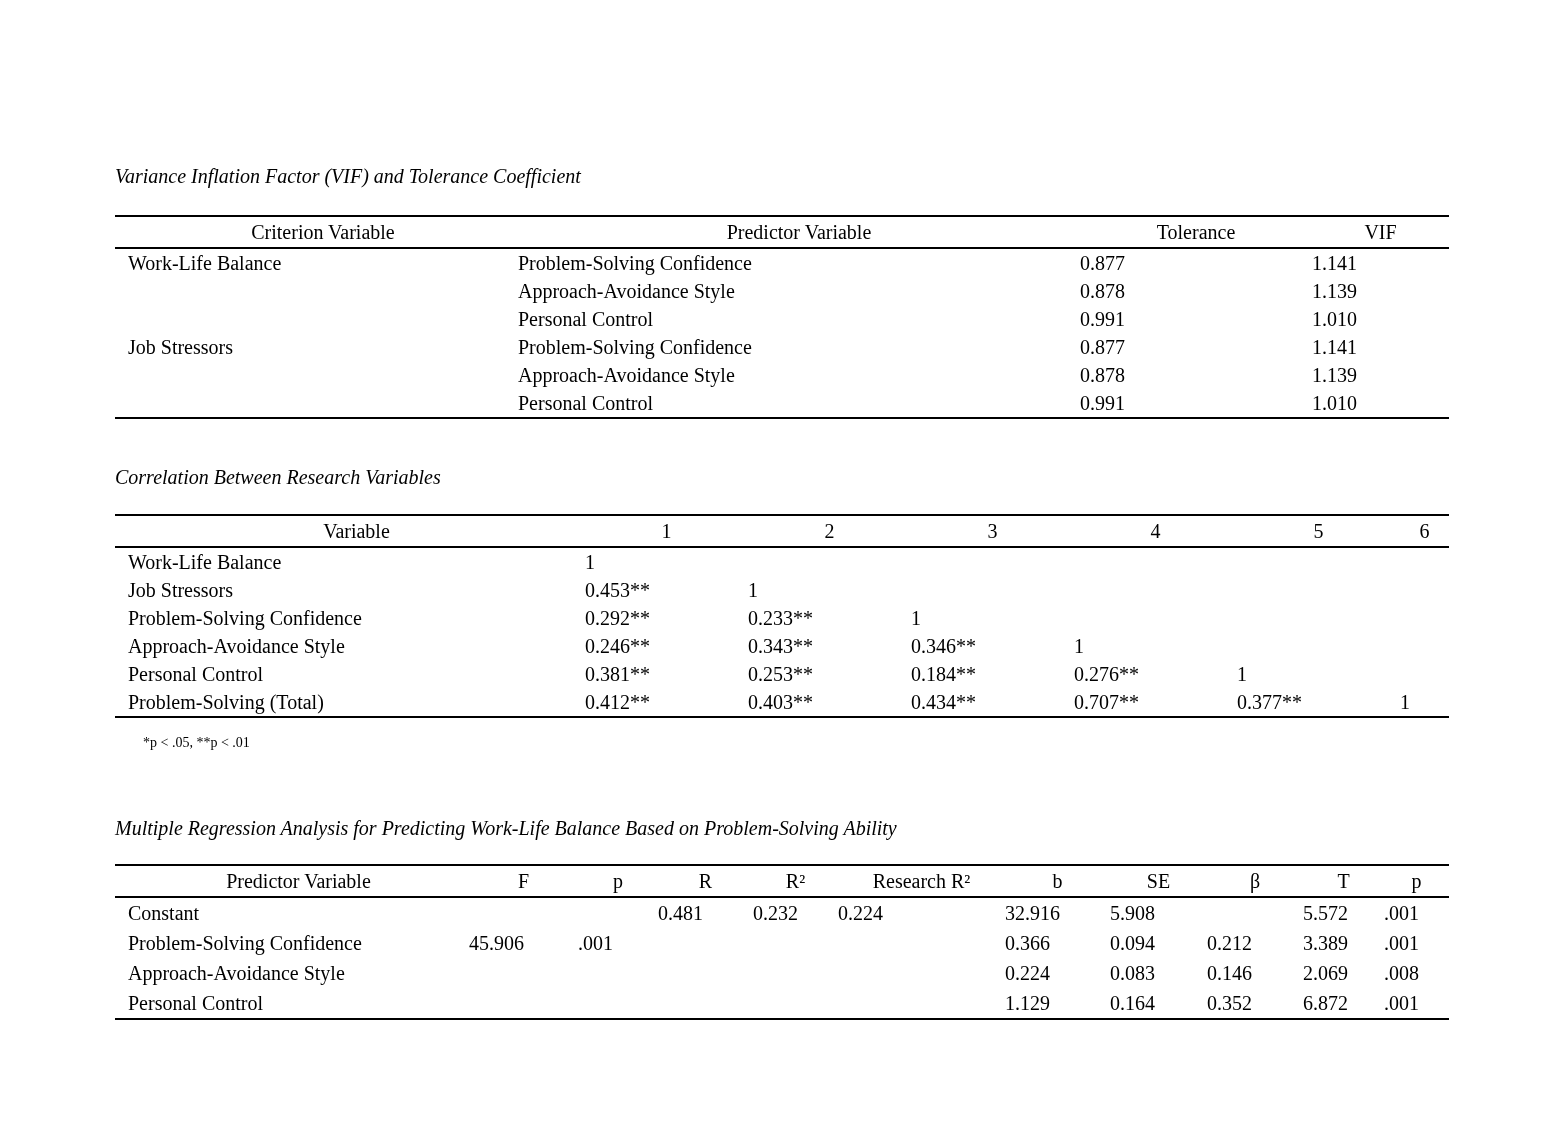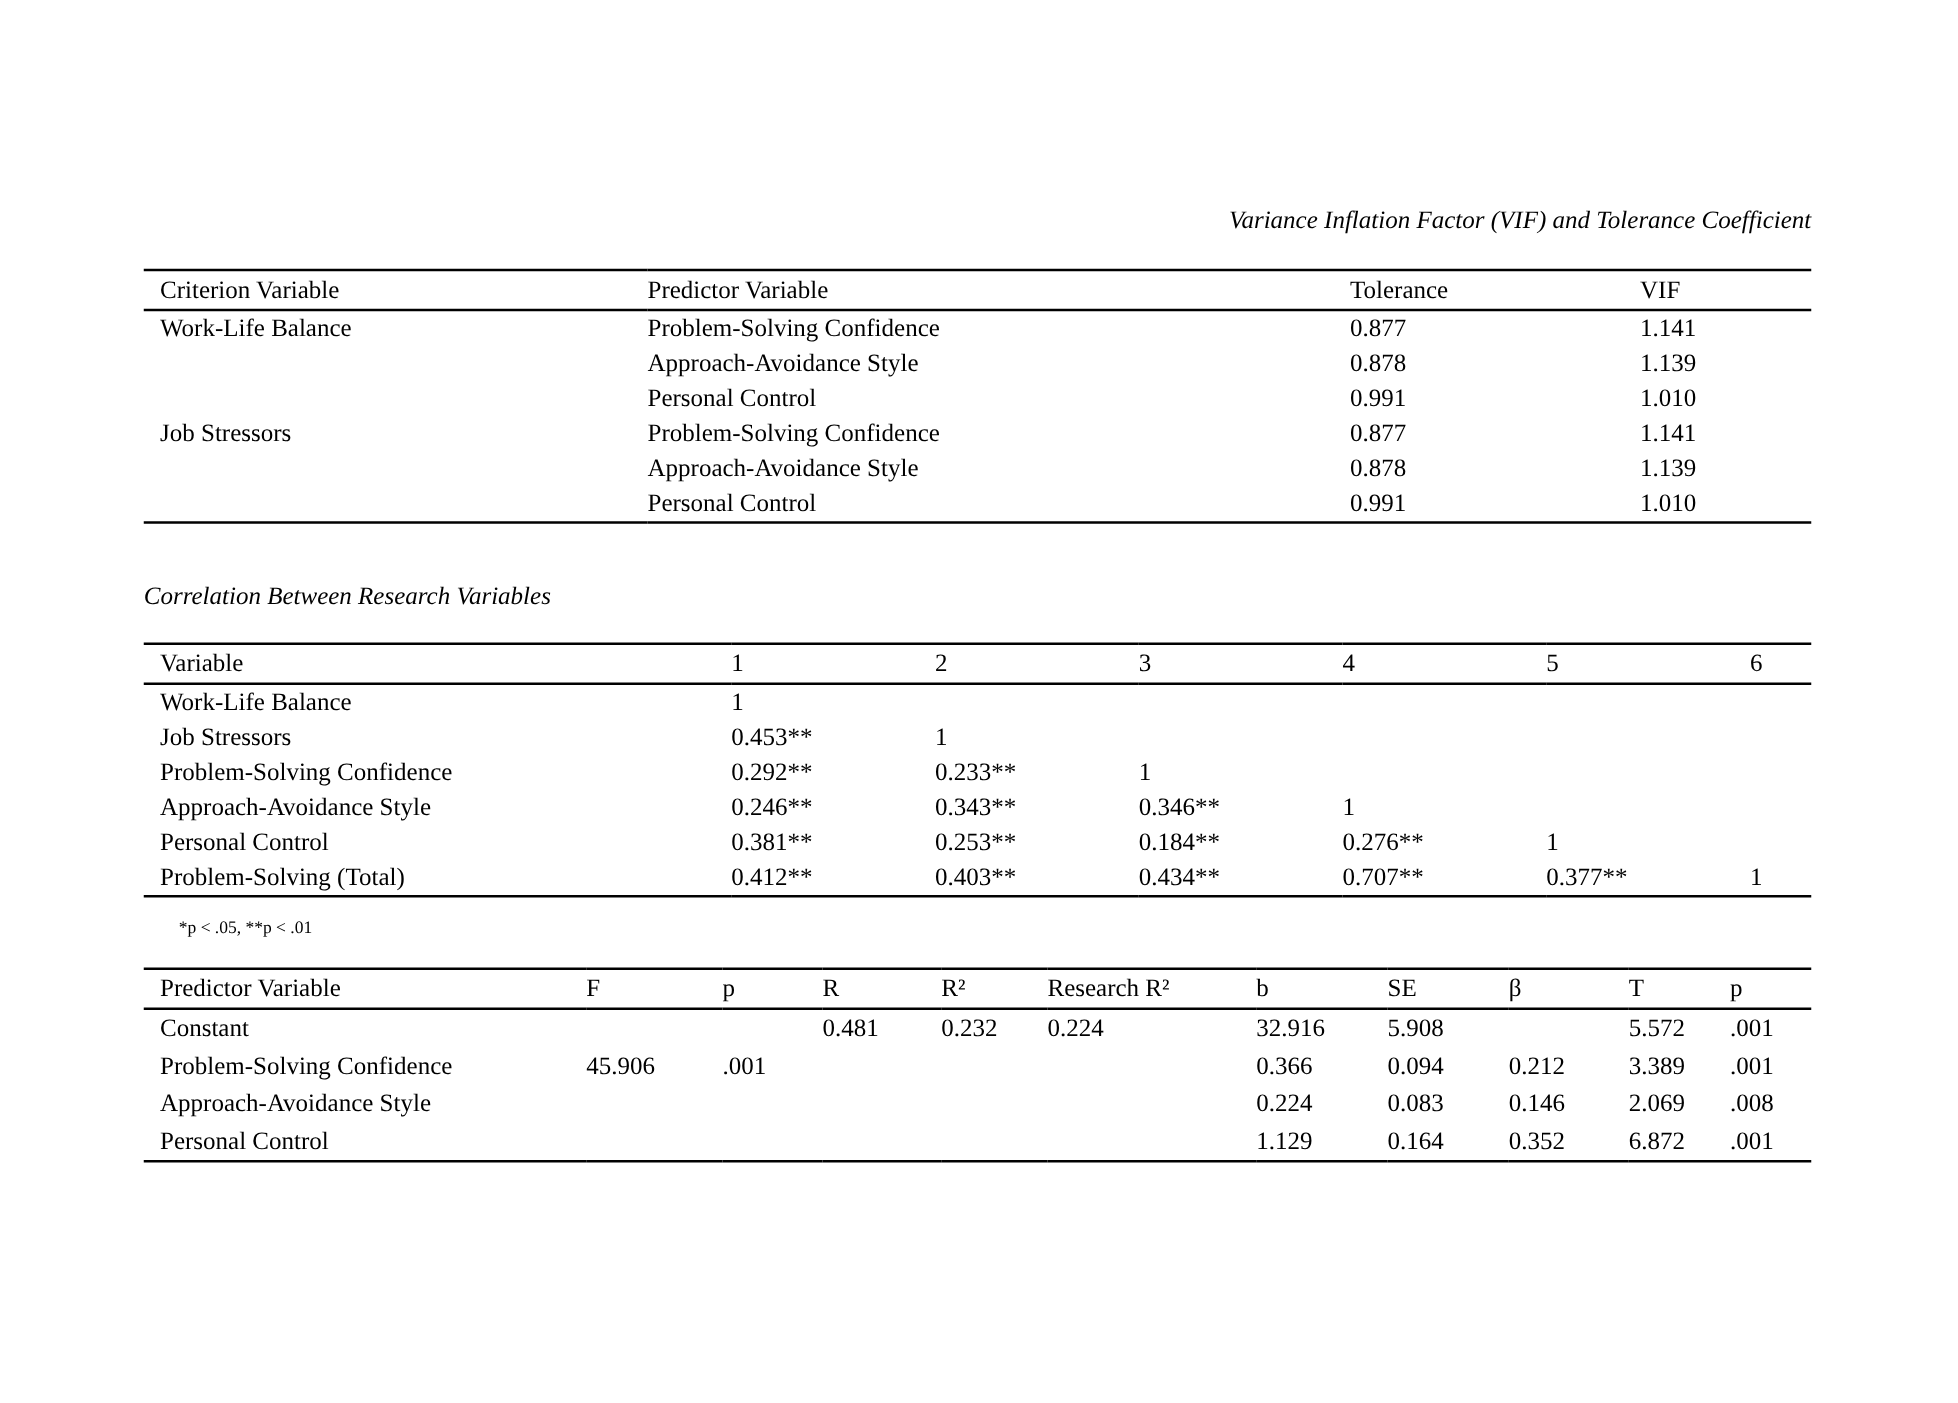--- a/index.html
+++ b/index.html
@@ -17,21 +17,21 @@
     width: 1334px;
   }
   .table-title {
     font-style: italic;
     font-weight: normal;
     font-size: 20px;
     line-height: 26px;
     margin: 0;
     padding: 0;
   }
-  #title-vif      { margin-top: 163px; text-align: right; }
+  #title-vif      { margin-top: 163px; }
   #table-vif      { margin-top: 26px; }
   #title-corr     { margin-top: 45px; font-style: italic; }
   #table-corr     { margin-top: 24px; }
   .footnote {
     font-size: 14px;
     margin: 17px 0 0 28px;
   }
   #title-reg      { margin-top: 64px; }
   #table-reg      { margin-top: 23px; }
 
@@ -41,21 +41,21 @@
     width: 1334px;
     border-top: 2px solid #000;
     border-bottom: 2px solid #000;
     font-size: 20px;
   }
   table.apa-table thead tr {
     border-bottom: 2px solid #000;
   }
   table.apa-table th {
     font-weight: normal;
-    text-align: left;
+    text-align: center;
     height: 30px;
     padding: 0;
     vertical-align: middle;
     overflow: hidden;
     white-space: nowrap;
     margin-top: 32px;
   }
   table.apa-table td {
     text-align: left;
     height: 28px;
@@ -205,20 +205,21 @@
           <td>0.403**</td>
           <td>0.434**</td>
           <td>0.707**</td>
           <td>0.377**</td>
           <td>1</td>
         </tr>
       </tbody>
     </table>
   <div class="footnote">*p &lt; .05, **p &lt; .01</div>
 
+  <h2 class="table-title" id="title-reg">Multiple Regression Analysis for Predicting Work-Life Balance Based on Problem-Solving Ability</h2>
   <table class="apa-table" id="table-reg">
       <colgroup>
         <col style="width: 354px;">
         <col style="width: 109px;">
         <col style="width: 80px;">
         <col style="width: 95px;">
         <col style="width: 85px;">
         <col style="width: 167px;">
         <col style="width: 105px;">
         <col style="width: 97px;">

